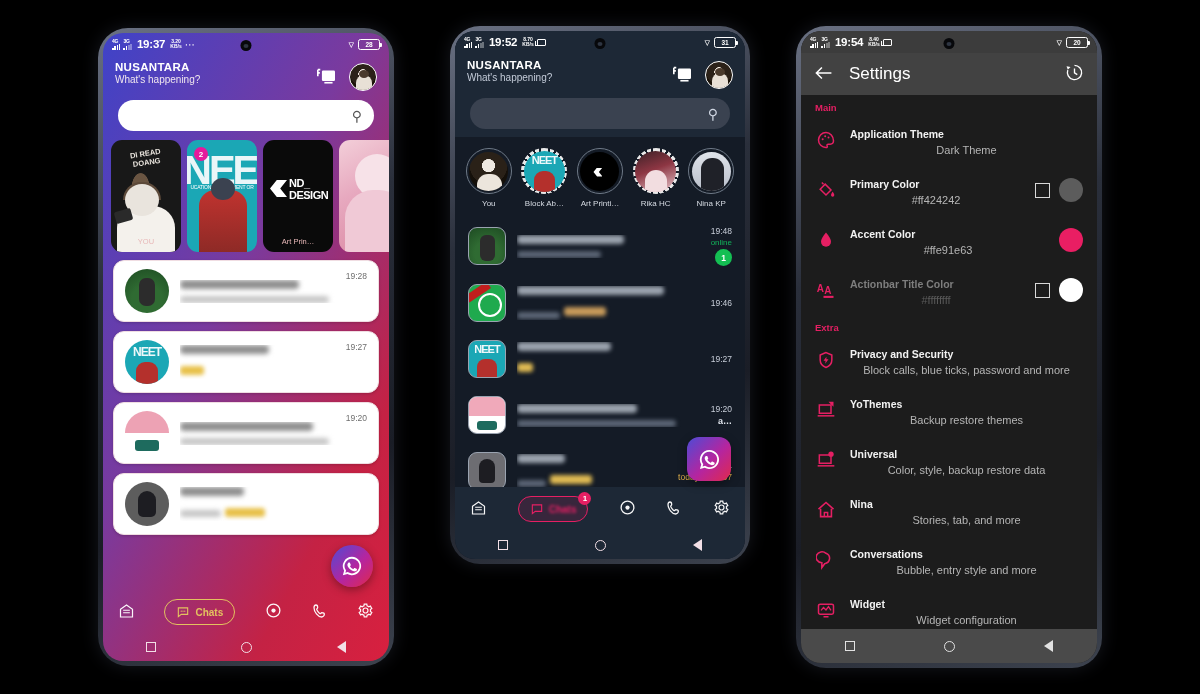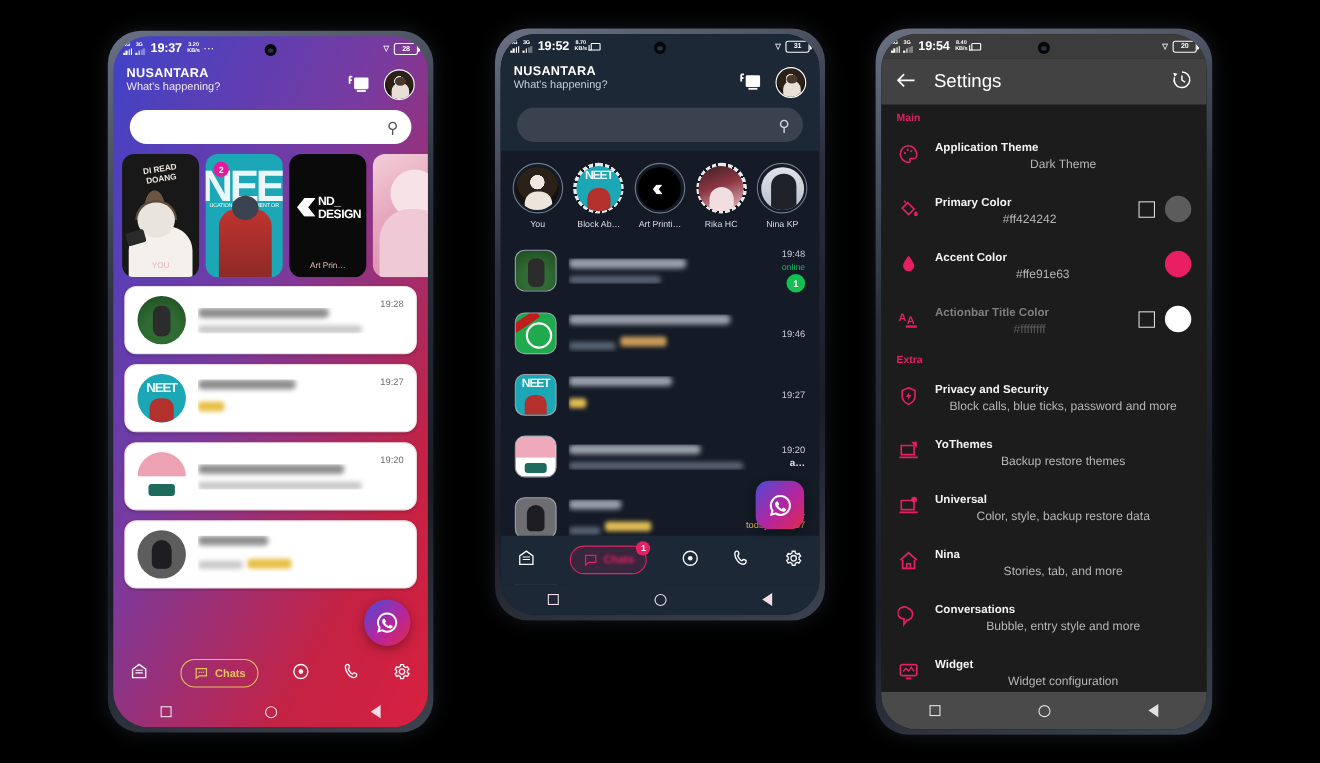--- a/index.html
+++ b/index.html
@@ -15,21 +15,21 @@
   .phone {
     position: absolute;
     border-radius: 30px;
     background: linear-gradient(160deg,#6a7183,#2a2f3b 35%,#1a1d26 70%,#3d434f);
     padding: 5px;
     box-shadow: 0 0 18px rgba(120,135,170,.18);
   }
   .screen {
     position: relative;
     width: 100%; height: 100%;
-    border-radius: 32px;
+    border-radius: 20px;
     overflow: hidden;
     background: #000;
   }
   .p1 { left: 98px;  top: 28px; width: 296px; height: 638px; }
   .p2 { left: 450px; top: 26px; width: 300px; height: 538px; }
   .p3 { left: 796px; top: 26px; width: 306px; height: 642px; }
 
   
   .statusbar {
     height: 22px; display: flex; align-items: center;

